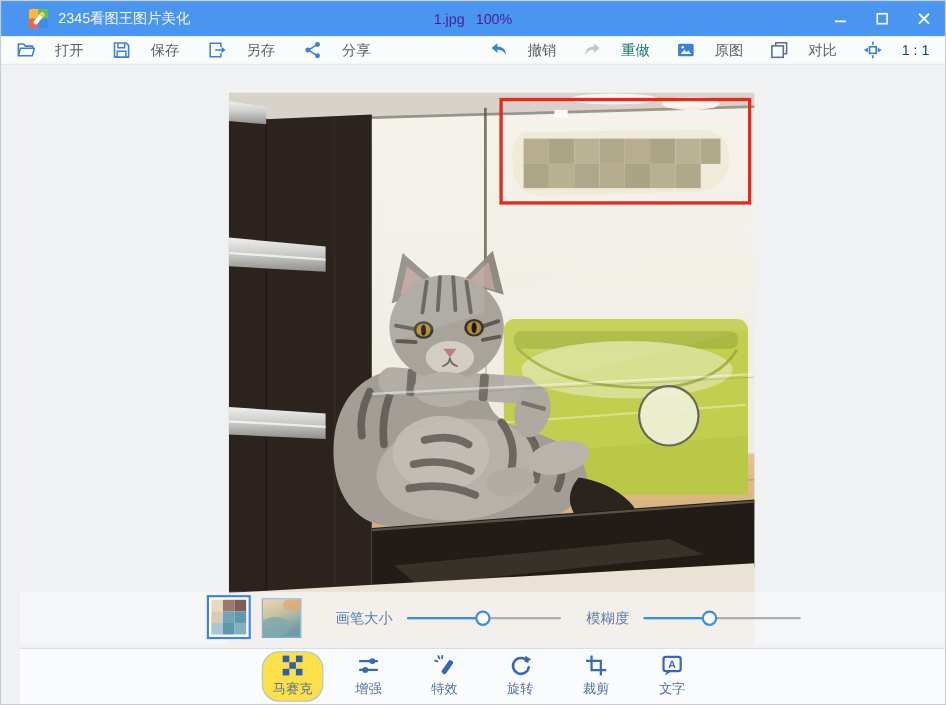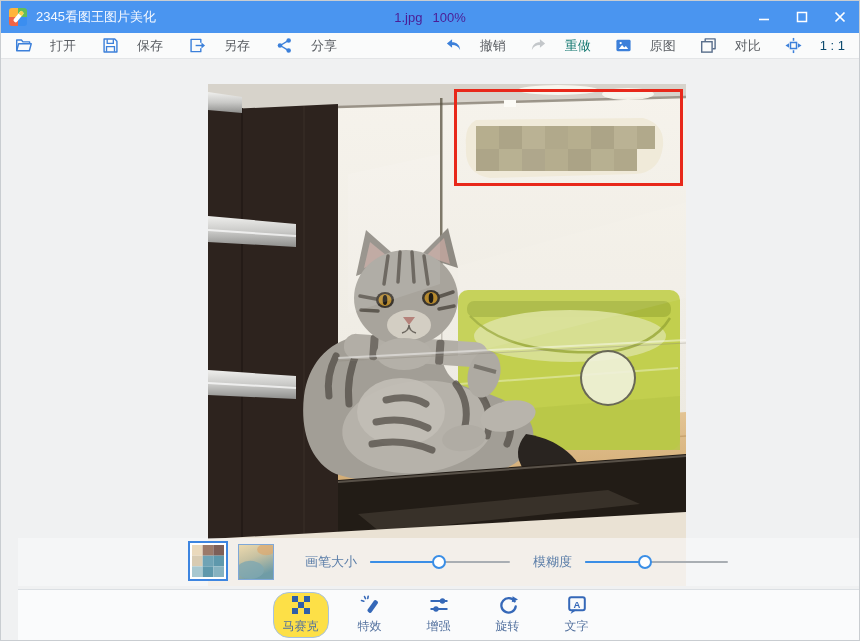--- a/index.html
+++ b/index.html
@@ -1,20 +1,20 @@
 <!DOCTYPE html>
 <html><head>
 <meta charset="utf-8">
 <style>
   * { margin:0; padding:0; box-sizing:border-box; }
   html,body { font-family:"Liberation Sans","DejaVu Sans",sans-serif; background:#fff; }
   .window { position:relative; width:860px; height:641px; overflow:hidden; background:#f0f1f2; border:1px solid #c9cdd1; }
 
   
-  .titlebar { position:absolute; top:0; left:0; right:0; height:32px; background:#4a95f0; display:flex; align-items:center; color:#fff; }
+  .titlebar { position:absolute; top:0; left:0; right:0; height:32px; background:#4a95f0; display:flex; align-items:center; color:#fff;padding-left:17px; }
   .app-icon { width:18px; height:18px; margin:0 9px 0 8px; border-radius:3px; overflow:hidden; position:relative; flex:0 0 auto; }
   .app-title { font-size:13px; color:#f4f8ff; }
   .tb-center { position:absolute; left:0; right:0; text-align:center; font-size:13px; color:#4c1d95; pointer-events:none; }
   .tb-center span { margin:0 5px; }
   .win-btns { margin-left:auto; display:flex; align-items:center; height:100%; }
   .win-btn { width:38px; height:100%; display:flex; align-items:center; justify-content:center; cursor:default; }
 
   
   .toolbar { position:absolute; top:32px; left:0; right:0; height:26px; background:#fafbfb; border-bottom:1px solid #e3e5e7; display:flex; align-items:center; padding:0 14px; }
   .tb-group { display:flex; align-items:center; gap:26px; }
@@ -377,44 +377,51 @@
               <rect x="13" y="1" width="6" height="6"></rect>
             <rect x="7" y="7" width="6" height="6"></rect>
             <rect x="1" y="13" width="6" height="6"></rect>
               <rect x="13" y="13" width="6" height="6"></rect>
           </g>
         </svg>
         <span class="tab-label">马赛克</span>
       </div>
       <div class="tab">
         <svg width="20" height="20" viewBox="0 0 20 20">
+          <line x1="1.5" y1="6" x2="18.5" y2="6" stroke="#3568b8" stroke-width="2"></line>
+          <circle cx="13.5" cy="6" r="2.7" fill="#3568b8"></circle>
+          <line x1="1.5" y1="14" x2="18.5" y2="14" stroke="#3568b8" stroke-width="2"></line>
+          <circle cx="7" cy="14" r="2.7" fill="#3568b8"></circle>
+        </svg>
+        <span class="tab-label">增强</span>
+      </div>
+      <div class="tab">
+        <svg width="20" height="20" viewBox="0 0 20 20">
           <rect x="10.4" y="4.5" width="4.6" height="14" rx="1.6" fill="#3568b8" transform="rotate(35 12.7 11.5)"></rect>
           <g stroke="#3568b8" stroke-width="1.6" stroke-linecap="round">
             <line x1="4.5" y1="1.5" x2="5.5" y2="3.6"></line>
             <line x1="1.5" y1="5.5" x2="3.8" y2="6.2"></line>
             <line x1="8.2" y1="1.2" x2="7.8" y2="3.4"></line>
           </g>
         </svg>
         <span class="tab-label">特效</span>
       </div>
       <div class="tab">
         <svg width="20" height="20" viewBox="0 0 20 20">
-          <line x1="1.5" y1="6" x2="18.5" y2="6" stroke="#3568b8" stroke-width="2"></line>
-          <circle cx="13.5" cy="6" r="2.7" fill="#3568b8"></circle>
-          <line x1="1.5" y1="14" x2="18.5" y2="14" stroke="#3568b8" stroke-width="2"></line>
-          <circle cx="7" cy="14" r="2.7" fill="#3568b8"></circle>
-        </svg>
-        <span class="tab-label">增强</span>
-      </div>
-      <div class="tab">
-        <svg width="20" height="20" viewBox="0 0 20 20">
           <path d="M16.6 6.4 A7.2 7.2 0 1 0 17.7 11.5" fill="none" stroke="#3568b8" stroke-width="2.3" stroke-linecap="round"></path>
           <polygon points="14.6,1.2 20,4.6 13.8,7.2" fill="#3568b8"></polygon>
         </svg>
         <span class="tab-label">旋转</span>
+      </div>
+      <div class="tab">
+        <svg width="20" height="20" viewBox="0 0 20 20">
+          <path d="M5.8 0.8 V14.2 H19.2" fill="none" stroke="#3568b8" stroke-width="2"></path>
+          <path d="M0.8 5.8 H14.2 V19.2" fill="none" stroke="#3568b8" stroke-width="2"></path>
+        </svg>
+        <span class="tab-label">裁剪</span>
       </div>
       <div class="tab">
         <svg width="20" height="20" viewBox="0 0 20 20">
           <rect x="2.2" y="2.2" width="15.6" height="13" rx="2" fill="none" stroke="#3568b8" stroke-width="2"></rect>
           <polygon points="5.5,14.8 3.5,19 10,14.8" fill="#3568b8"></polygon>
           <text x="10" y="12.6" text-anchor="middle" font-size="9.5" font-weight="bold" fill="#3568b8" font-family="Liberation Sans, DejaVu Sans, sans-serif">A</text>
         </svg>
         <span class="tab-label">文字</span>
       </div>
     </div>

